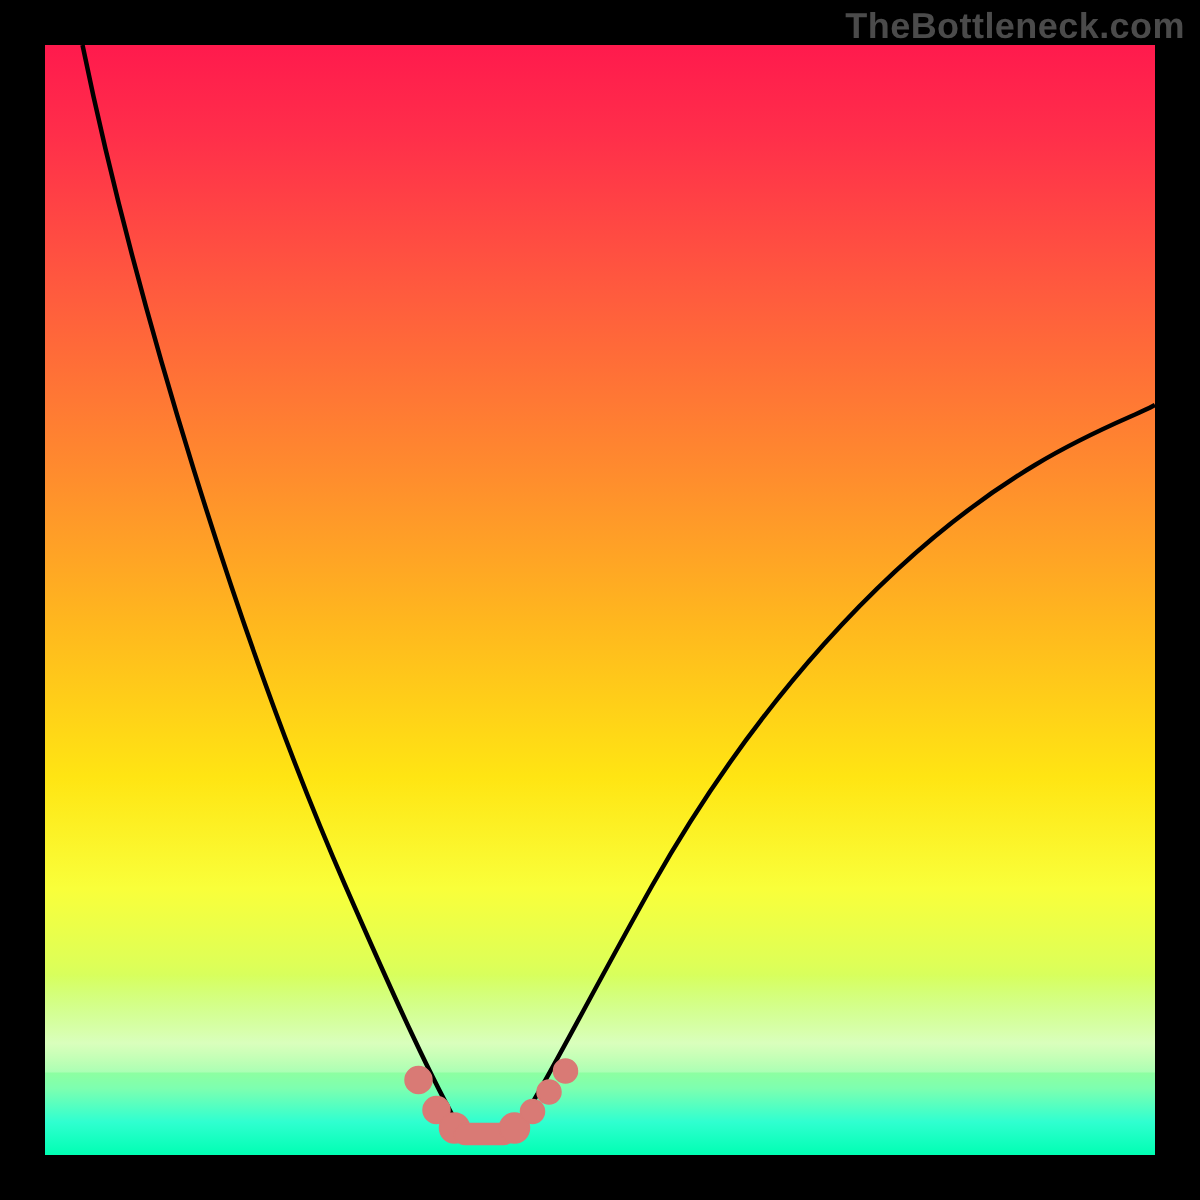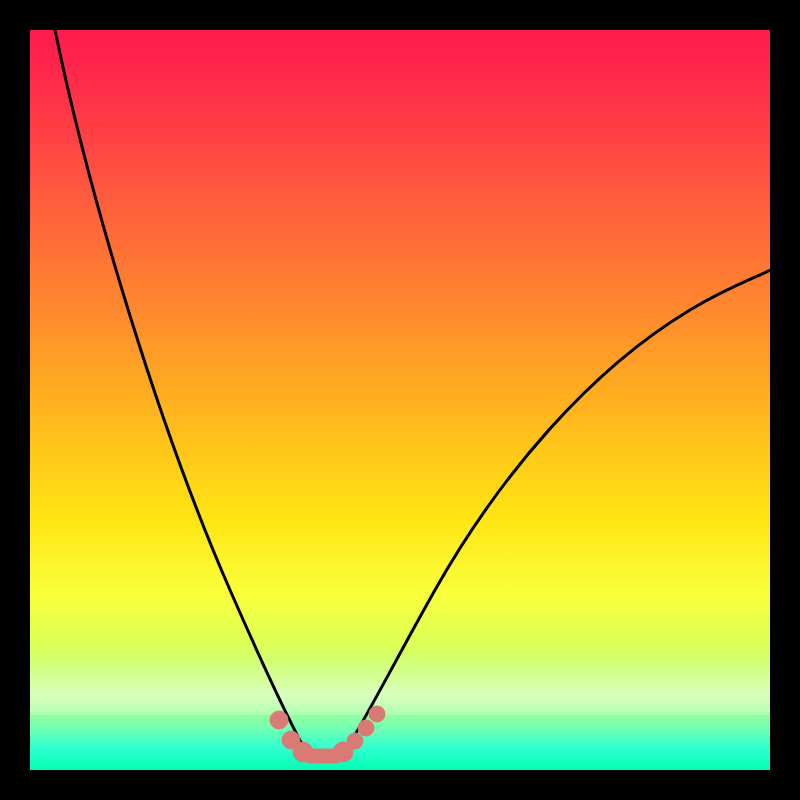--- a/index.html
+++ b/index.html
@@ -72,20 +72,21 @@
     position: absolute;
     inset: 0;
     width: 100%;
     height: 100%;
   }
 </style>
 </head>
 <body>
 
 <div class="frame">
+  <div class="watermark">TheBottleneck.com</div>
 
   <div class="plot">
     <div class="gradient"></div>
     <div class="lightband"></div>
 
     <svg class="curve" viewBox="0 0 740 740" preserveAspectRatio="none">
 
       <path d="M 25 0
                C 60 170, 130 400, 200 560
                C 235 640, 258 690, 278 725" fill="none" stroke="#000" stroke-width="3"></path>

